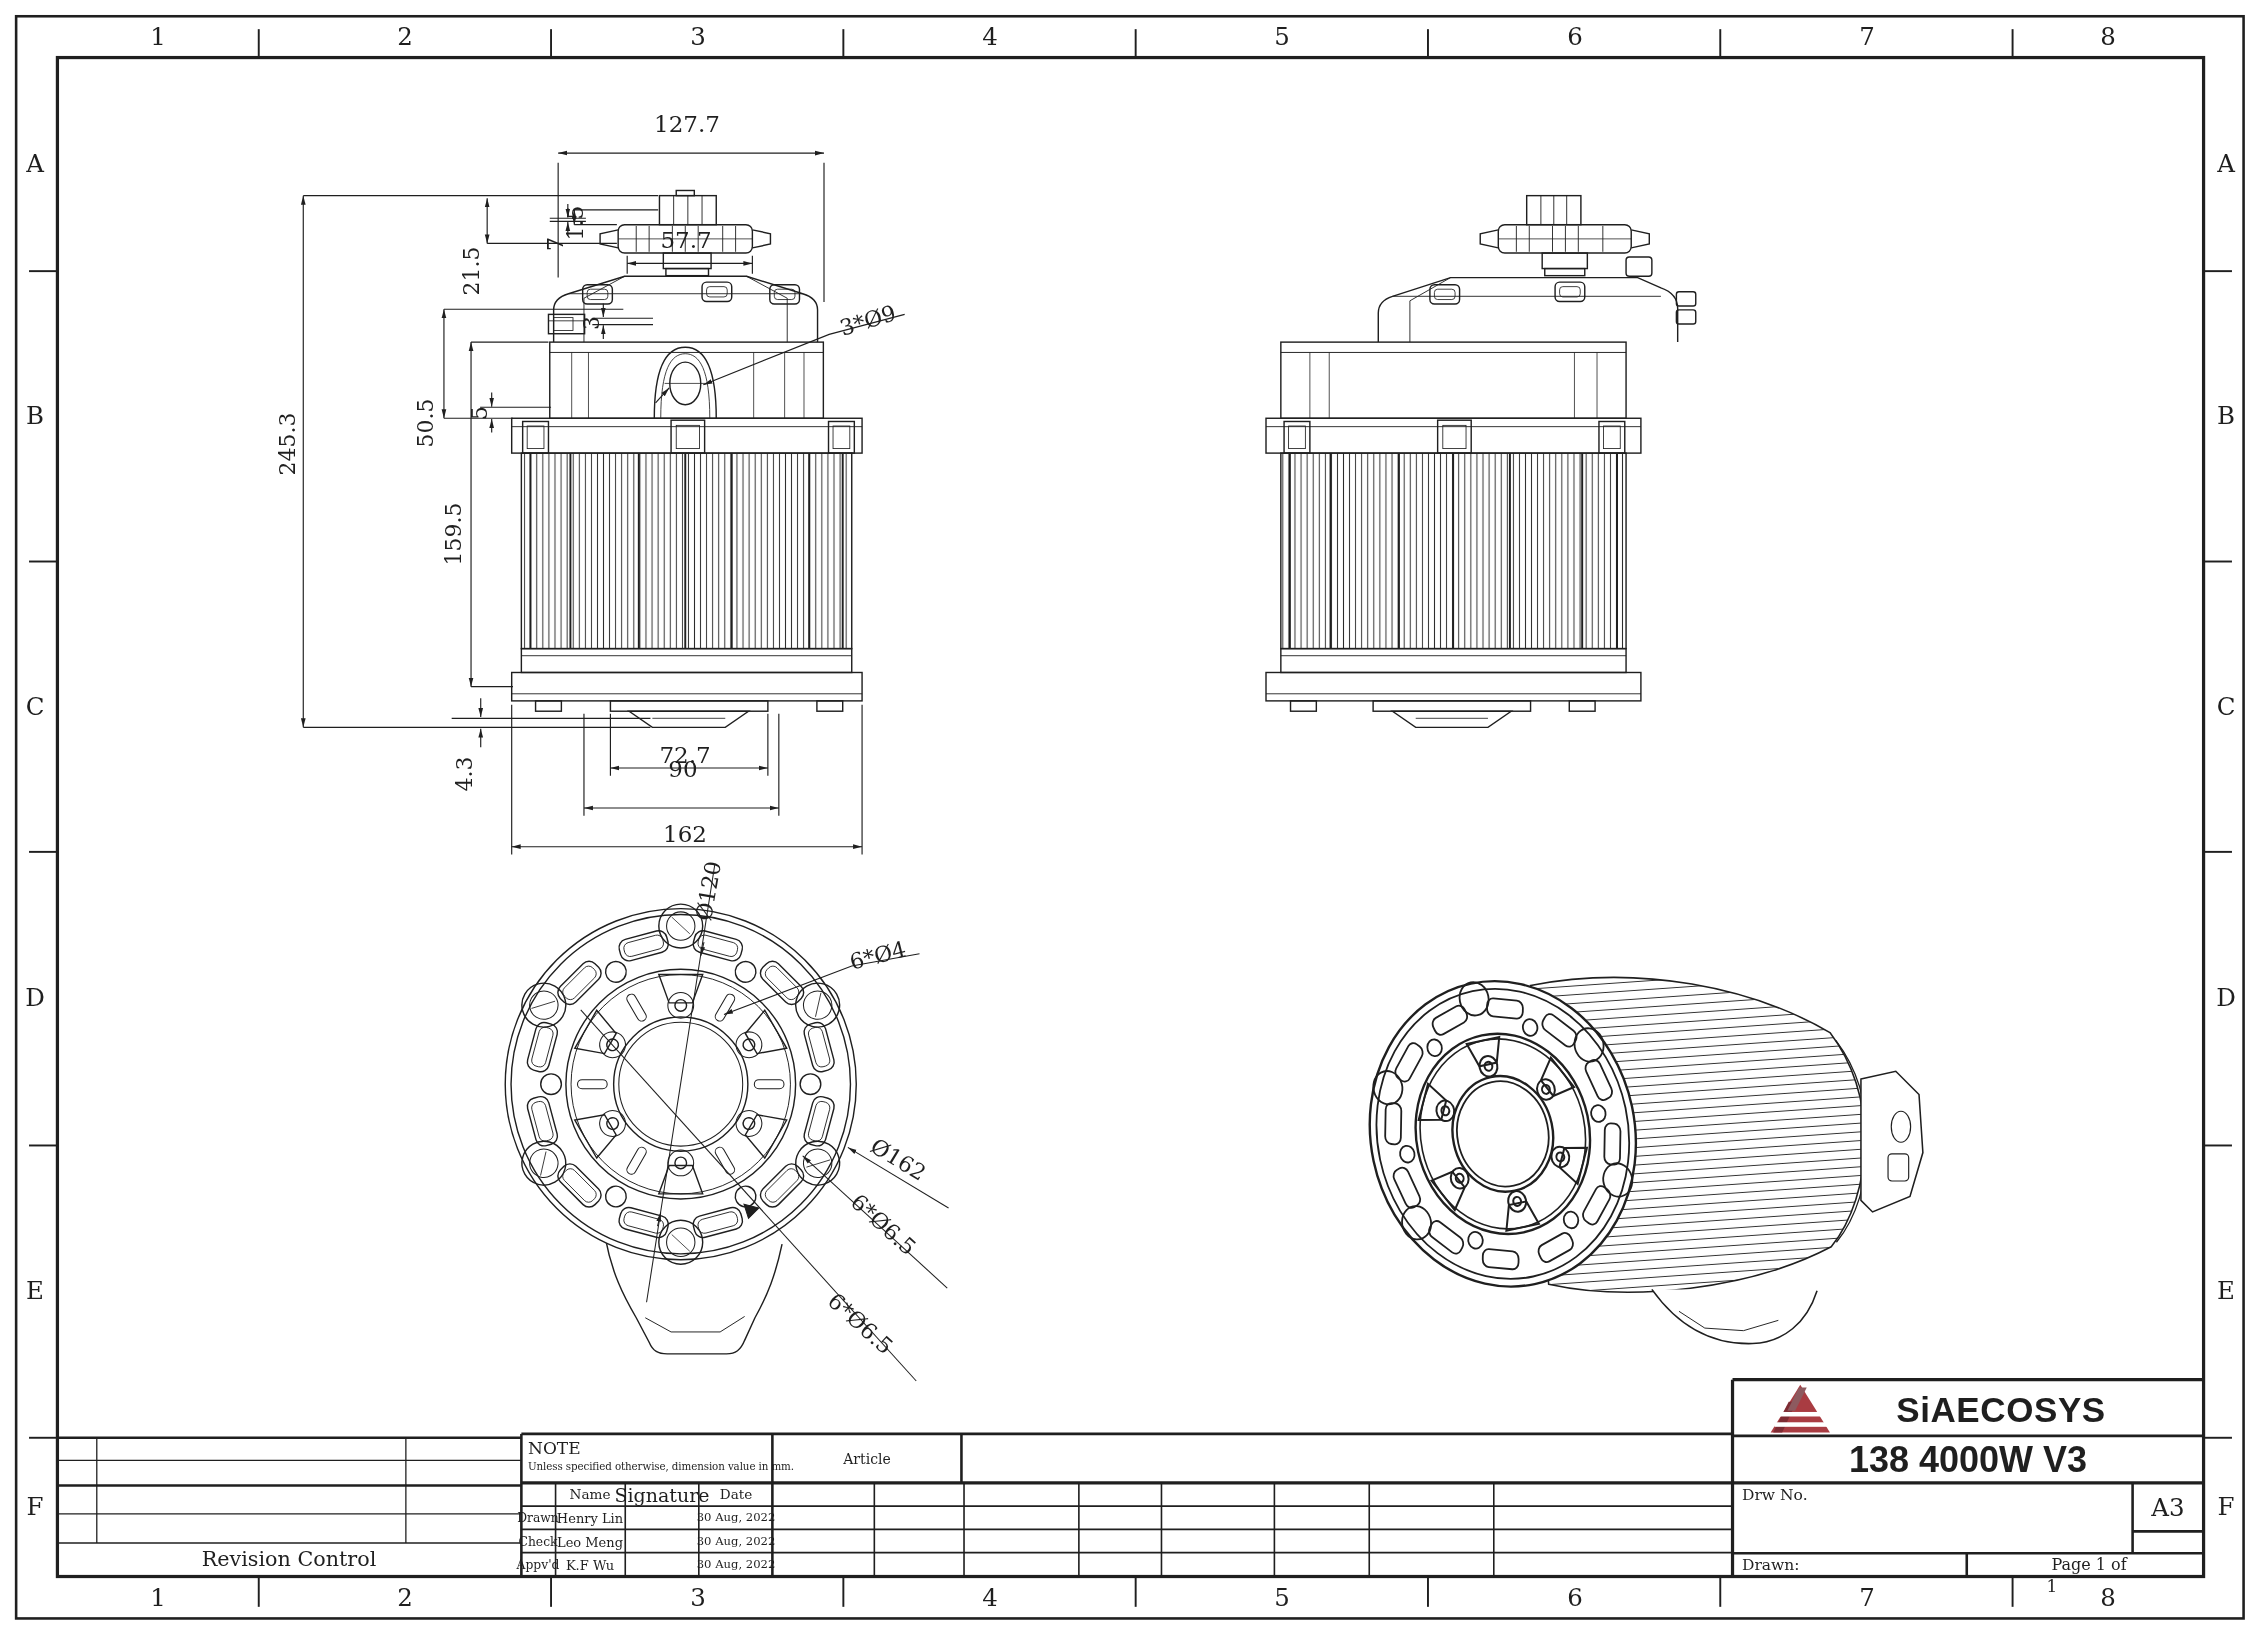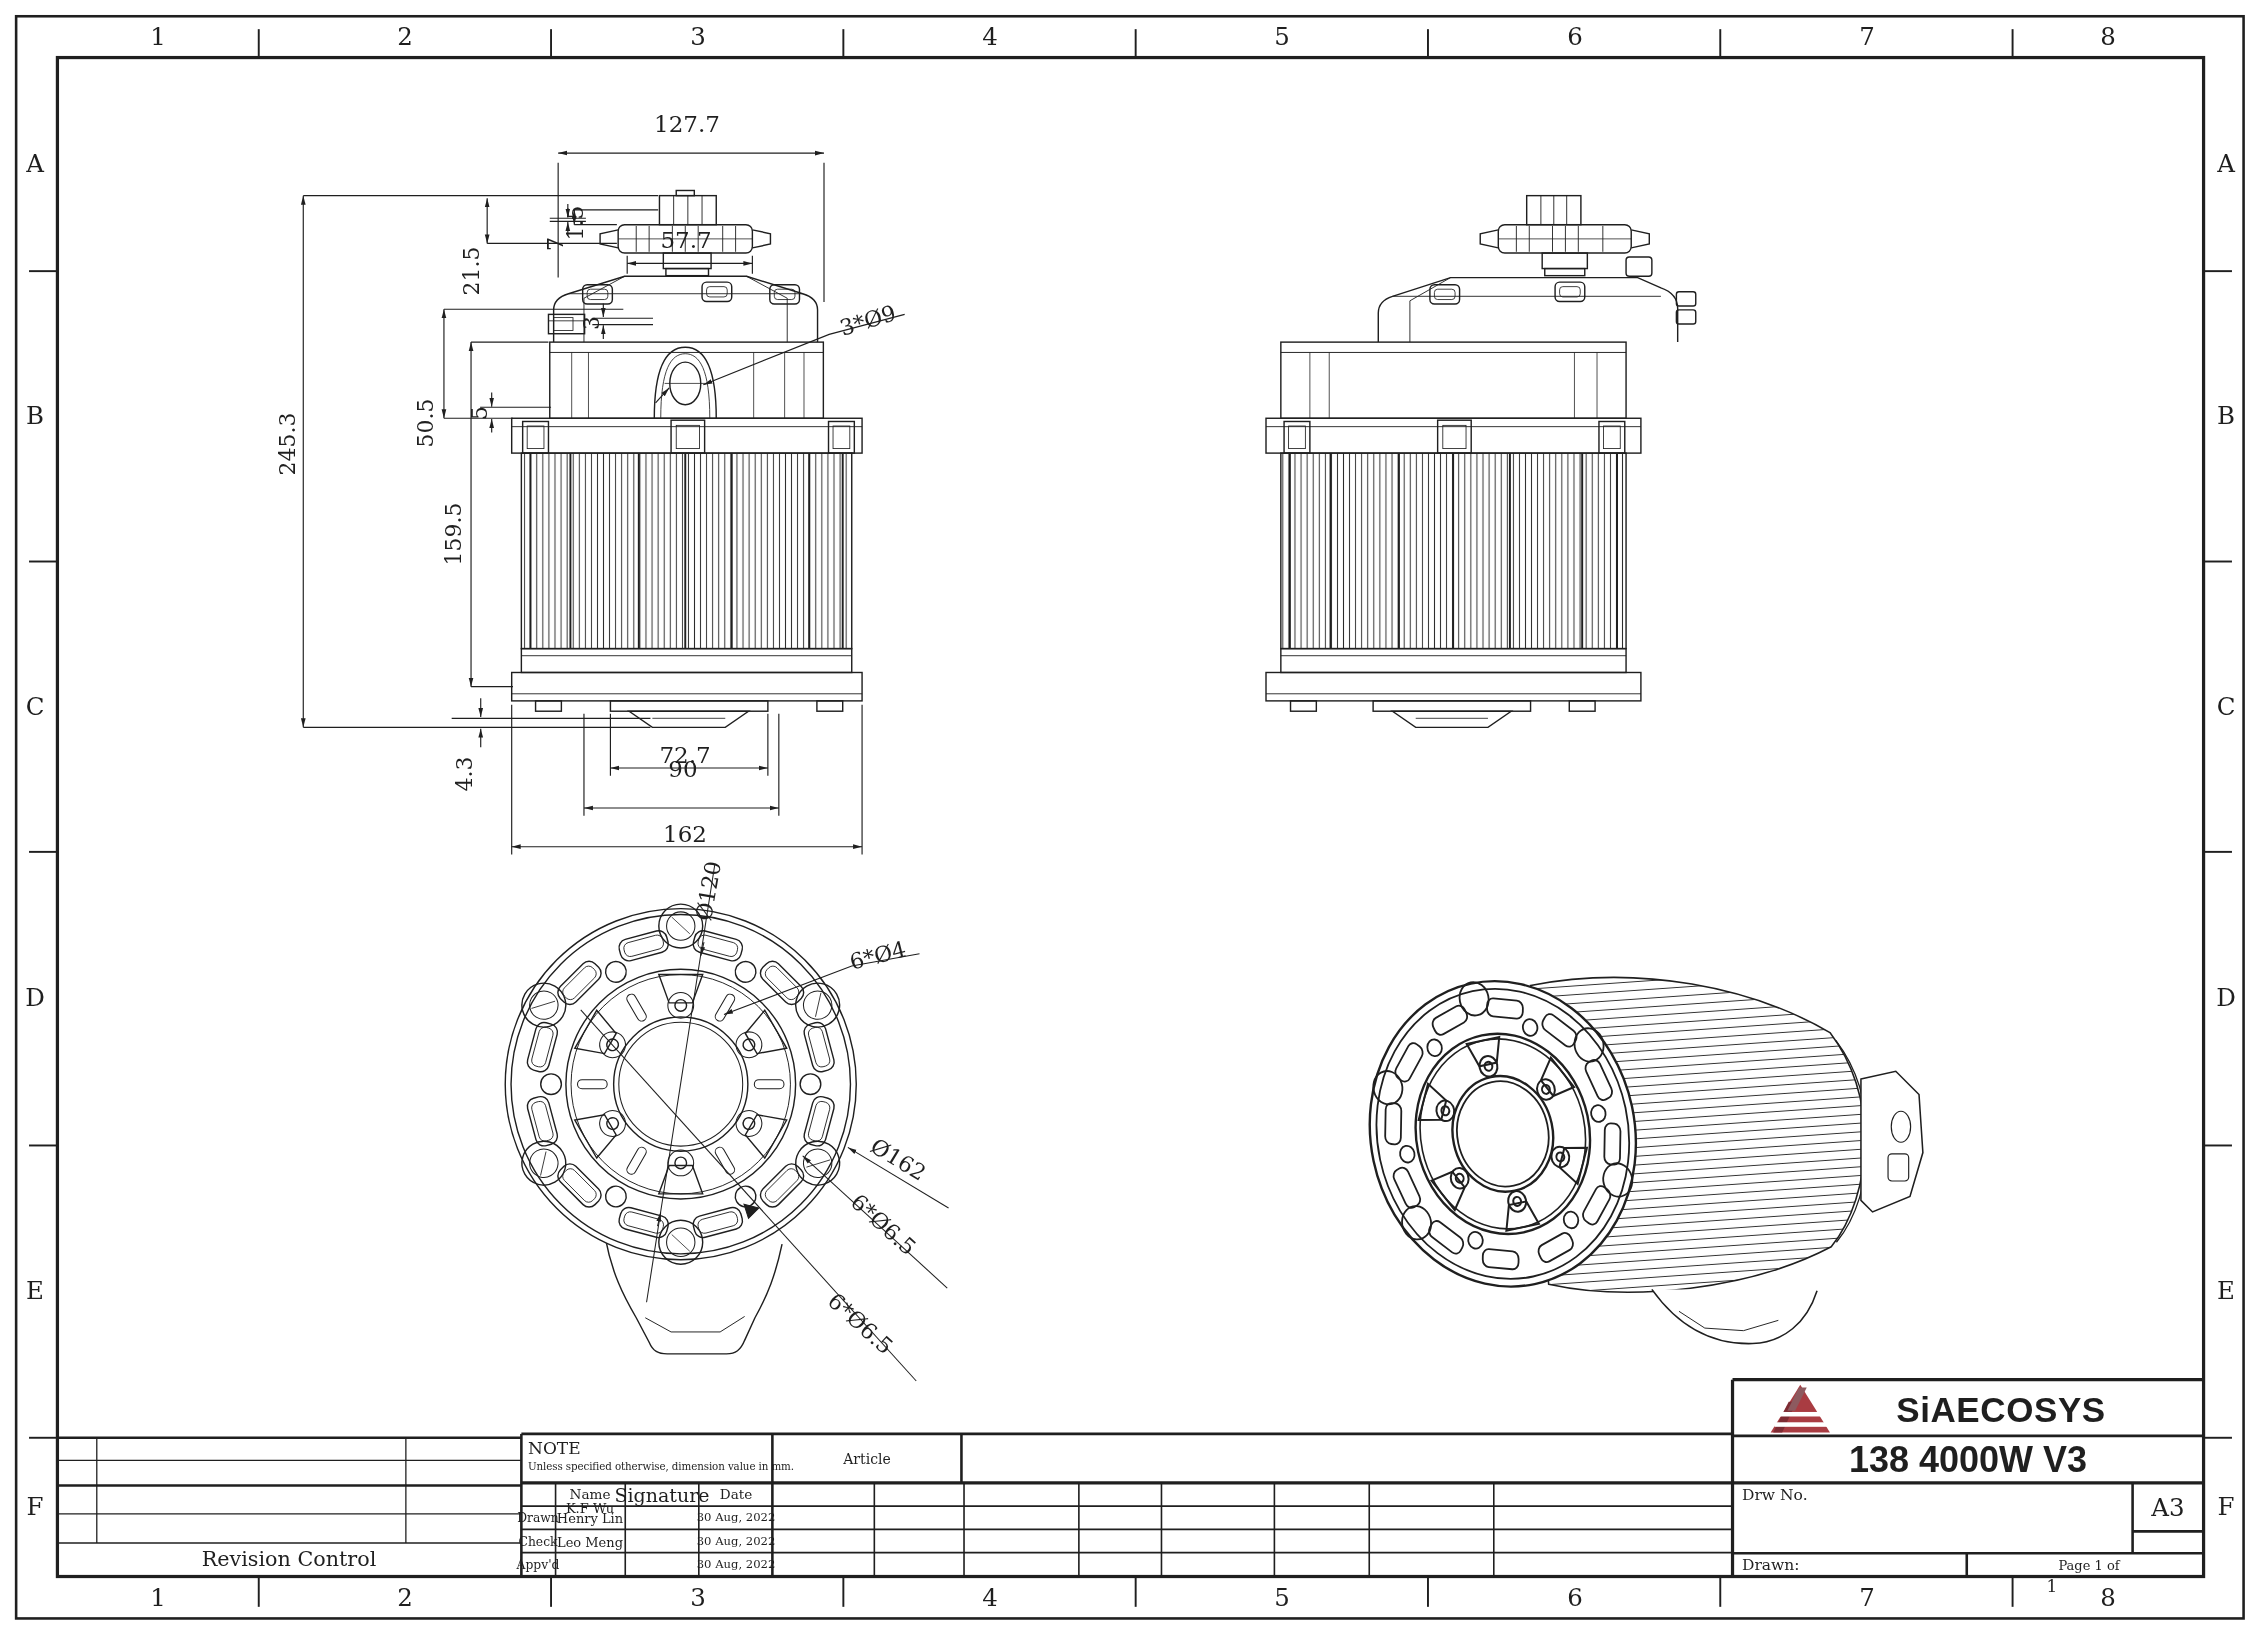--- a/index.html
+++ b/index.html
@@ -629,35 +629,35 @@
       <div class="lbl" style="left: 898px; top: 1160px; font-size: 22px; transform: translate(-50%, -50%) rotate(31deg);">Ø162</div>
       <div class="lbl" style="left: 883px; top: 1225px; font-size: 22px; transform: translate(-50%, -50%) rotate(42deg);">6*Ø6.5</div>
       <div class="lbl" style="left: 860px; top: 1324px; font-size: 22px; transform: translate(-50%, -50%) rotate(42deg);">6*Ø6.5</div>
     </div>
 
 <div class="lbl sans" style="left:2001px;top:1409px;font-size:35px;font-weight:600;letter-spacing:0.6px">SiAECOSYS</div>
 <div class="lbl sans" style="left:1968px;top:1460px;font-size:36px;font-weight:600">138 4000W V3</div>
 <div class="cellTxt" style="left:1742px;top:1488px;font-size:15.5px">Drw No.</div>
 <div class="lbl" style="left:2168px;top:1508px;font-size:24.5px">A3</div>
 <div class="cellTxt" style="left:1742px;top:1558px;font-size:15.5px">Drawn:</div>
-<div class="lbl" style="left:2089px;top:1565px;font-size:13px">Page 1 of</div>
+<div class="lbl" style="left:2089px;top:1565px;font-size:16px">Page 1 of</div>
 <div class="lbl" style="left:2052px;top:1586px;font-size:17px">1</div>
 
 <div class="cellTxt" style="left:528px;top:1440px;font-size:17px">NOTE</div>
 <div class="cellTxt" style="left:528px;top:1461px;font-size:10.3px;letter-spacing:-0.1px">Unless specified otherwise, dimension value in mm.</div>
 <div class="lbl" style="left:867px;top:1459px;font-size:14px">Article</div>
 <div class="lbl" style="left:289px;top:1559px;font-size:20.7px">Revision Control</div>
 
 <div class="lbl" style="left:590px;top:1495px;font-size:13.6px">Name</div>
 <div class="lbl" style="left:662px;top:1495px;font-size:19px">Signature</div>
 <div class="lbl" style="left:736px;top:1495px;font-size:13.6px">Date</div>
 <div class="lbl" style="left:538px;top:1518px;font-size:12.3px">Drawn</div>
 <div class="lbl" style="left:590px;top:1518px;font-size:13px">Henry Lin</div>
 <div class="lbl" style="left:736px;top:1518px;font-size:11.6px">30 Aug, 2022</div>
 <div class="lbl" style="left:538px;top:1542px;font-size:12.3px">Check</div>
 <div class="lbl" style="left:590px;top:1542px;font-size:13px">Leo Meng</div>
 <div class="lbl" style="left:736px;top:1542px;font-size:11.6px">30 Aug, 2022</div>
 <div class="lbl" style="left:538px;top:1565px;font-size:12.3px">Appv'd</div>
-<div class="lbl" style="left:590px;top:1508px;font-size:13px">K.F Wu</div>
+<div class="lbl" style="left:590px;top:1565px;font-size:13px">K.F Wu</div>
 <div class="lbl" style="left:736px;top:1565px;font-size:11.6px">30 Aug, 2022</div>
 
 </div>
 
 
 </body></html>

